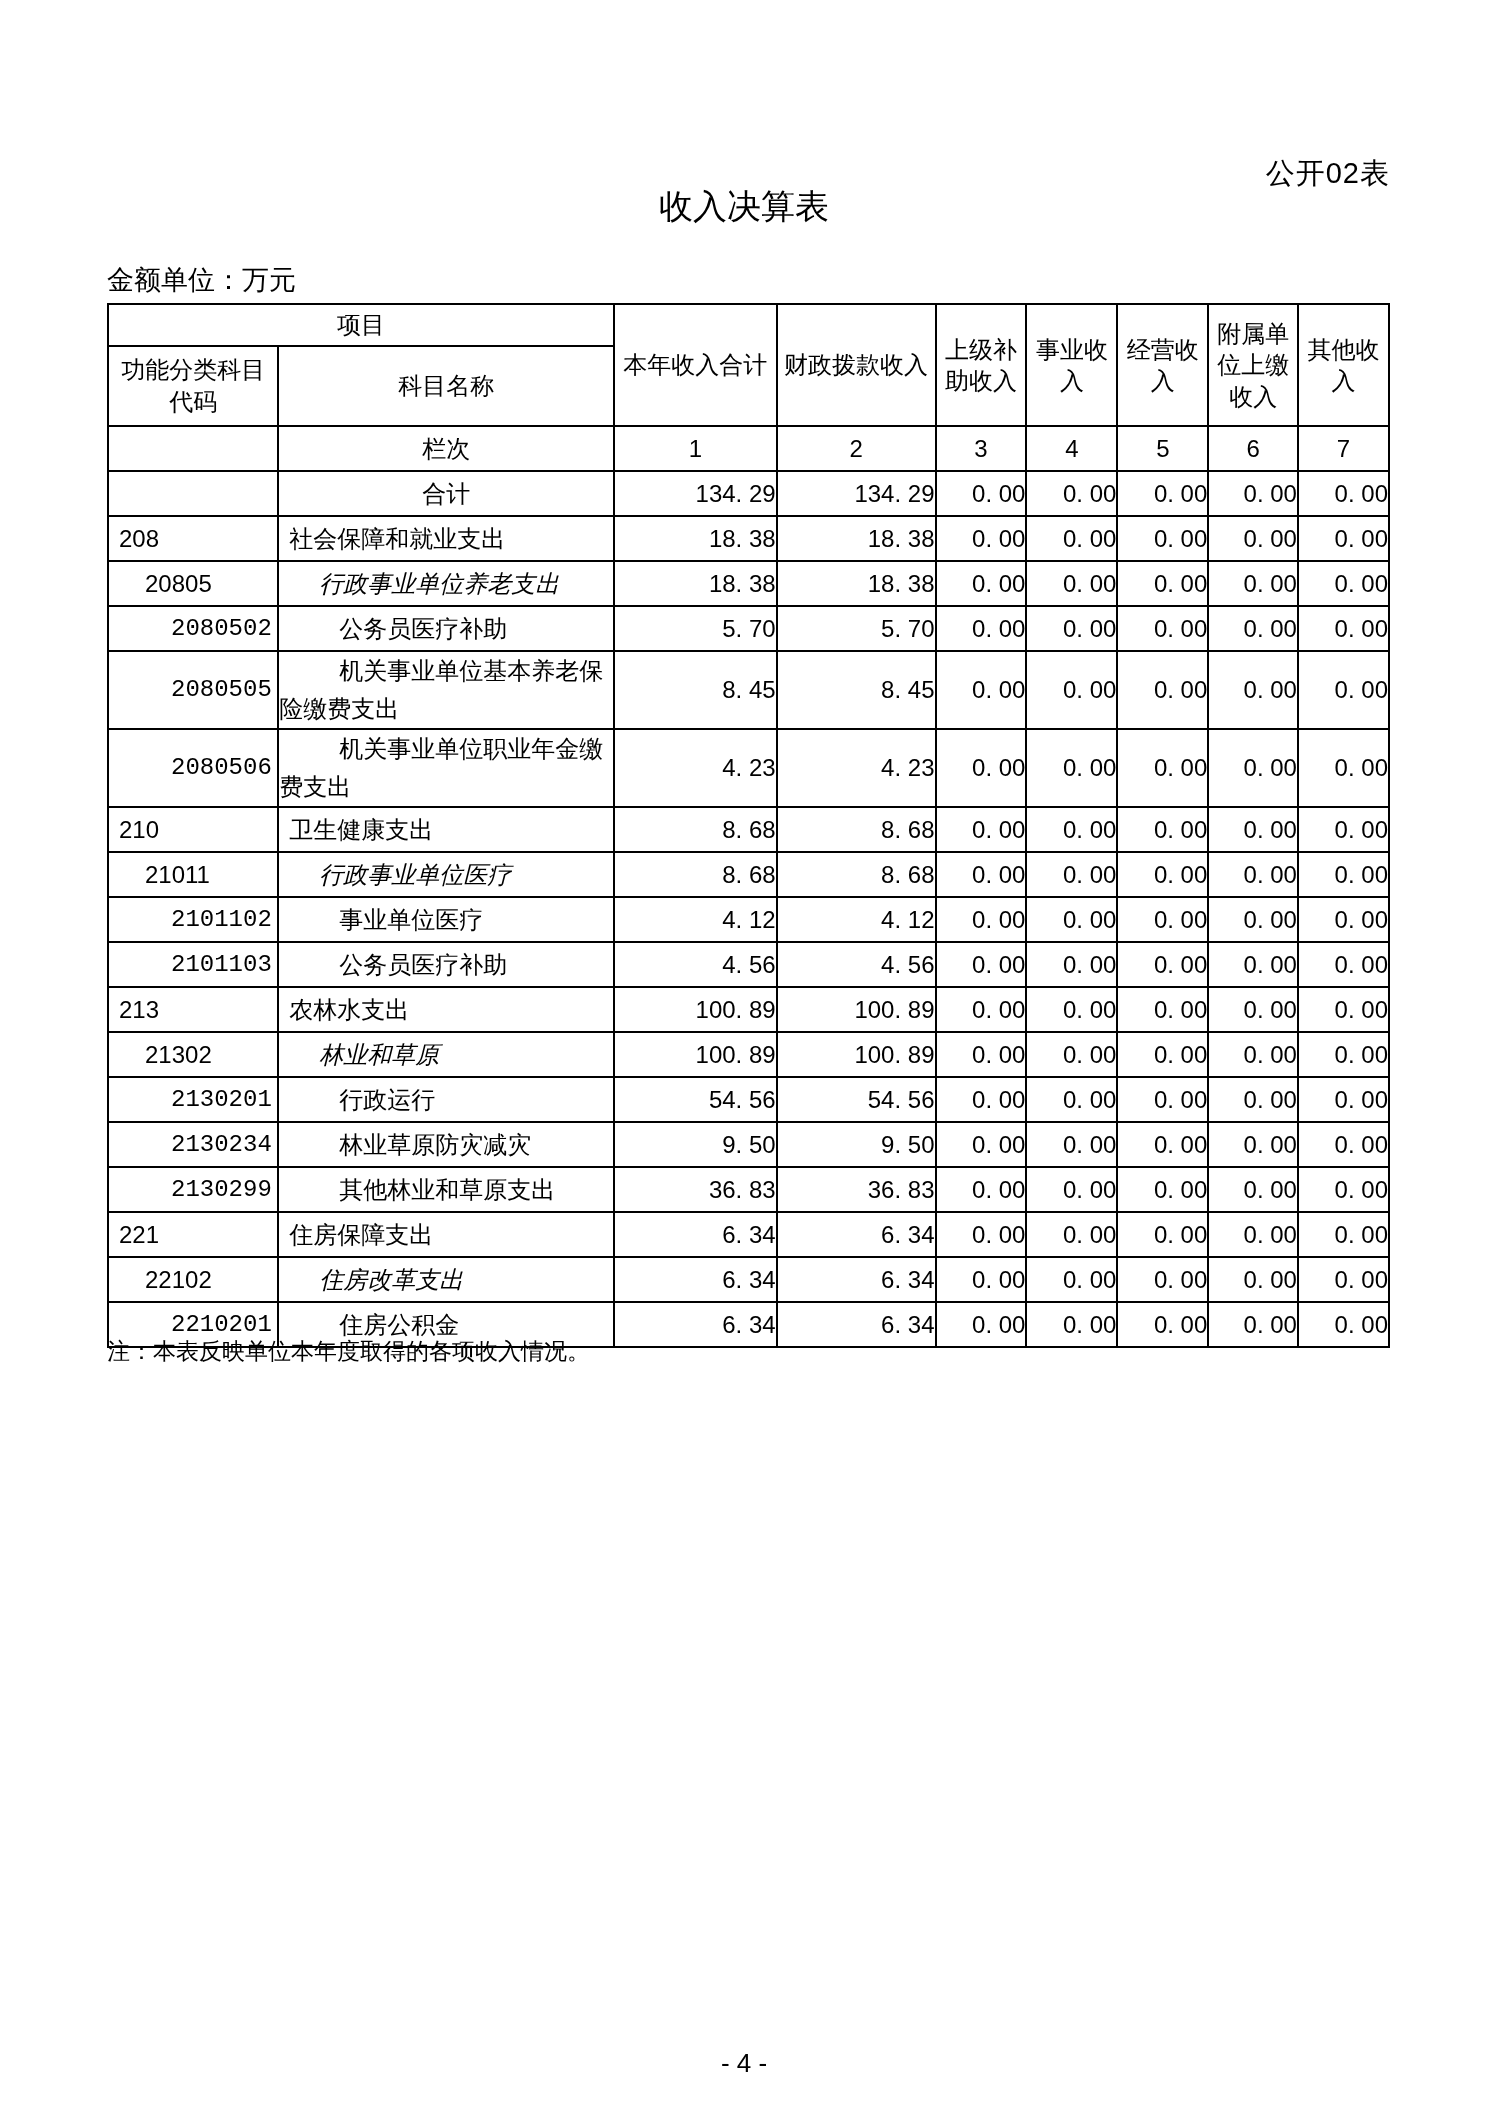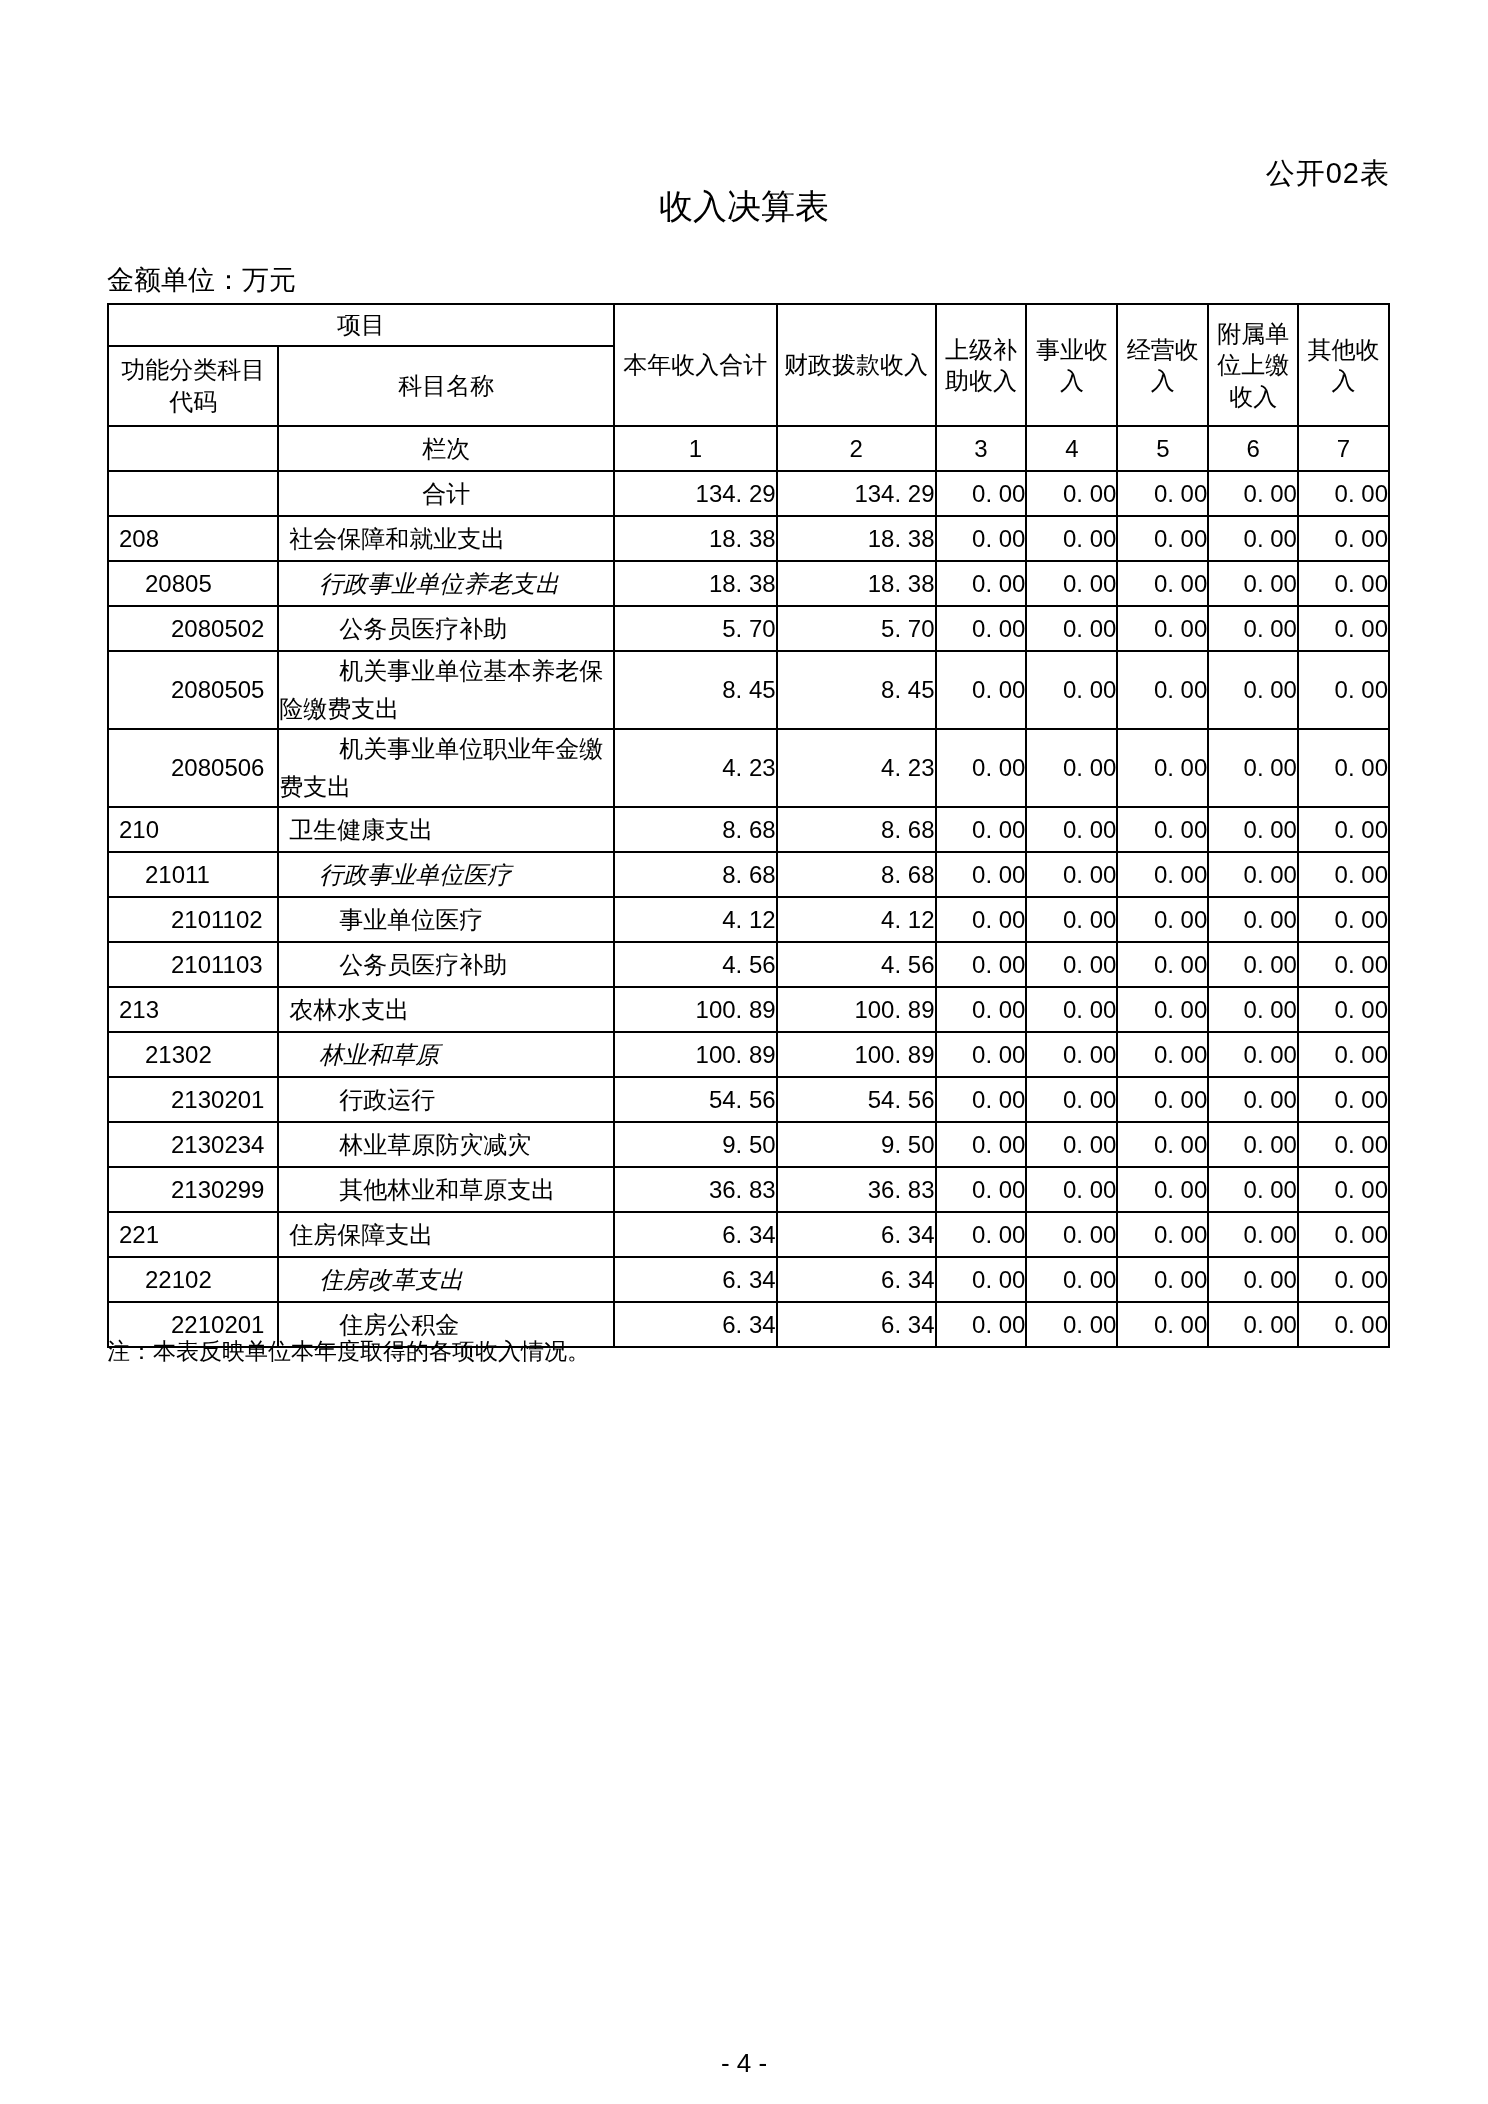--- a/index.html
+++ b/index.html
@@ -55,21 +55,21 @@
     overflow: hidden;
   }
   tr.hdr-1 td { height: 40px; text-align: center; }
   tr.hdr-2 td { height: 78px; text-align: center; line-height: 1.35; }
   tr.lanci-row td { height: 43px; text-align: center; }
   tr.data-row td { height: 43px; line-height: 38px; }
   td.col-hdr { text-align: center; line-height: 1.3; padding: 2px; }
   td.code { text-align: left; }
   td.code.clvl0 { padding-left: 10px; }
   td.code.clvl1 { padding-left: 36px; }
-  td.code.clvl2 { padding-left: 62px; }
+  td.code.clvl2 { padding-left: 62px; font-family: Liberation Mono, monospace; }
   td.name { text-align: left; padding: 0 4px 0 2px; }
   td.name.center { text-align: center; text-indent: 0; }
   td.name.nlvl0 { text-indent: 10px; }
   td.name.nlvl1 { text-indent: 40px; font-style: italic; }
   td.name.nlvl2 { text-indent: 60px; }
   td.num { text-align: right; padding-right: 6px; }
   .note {
     position: absolute;
     top: 1316px;
     left: 107px;

